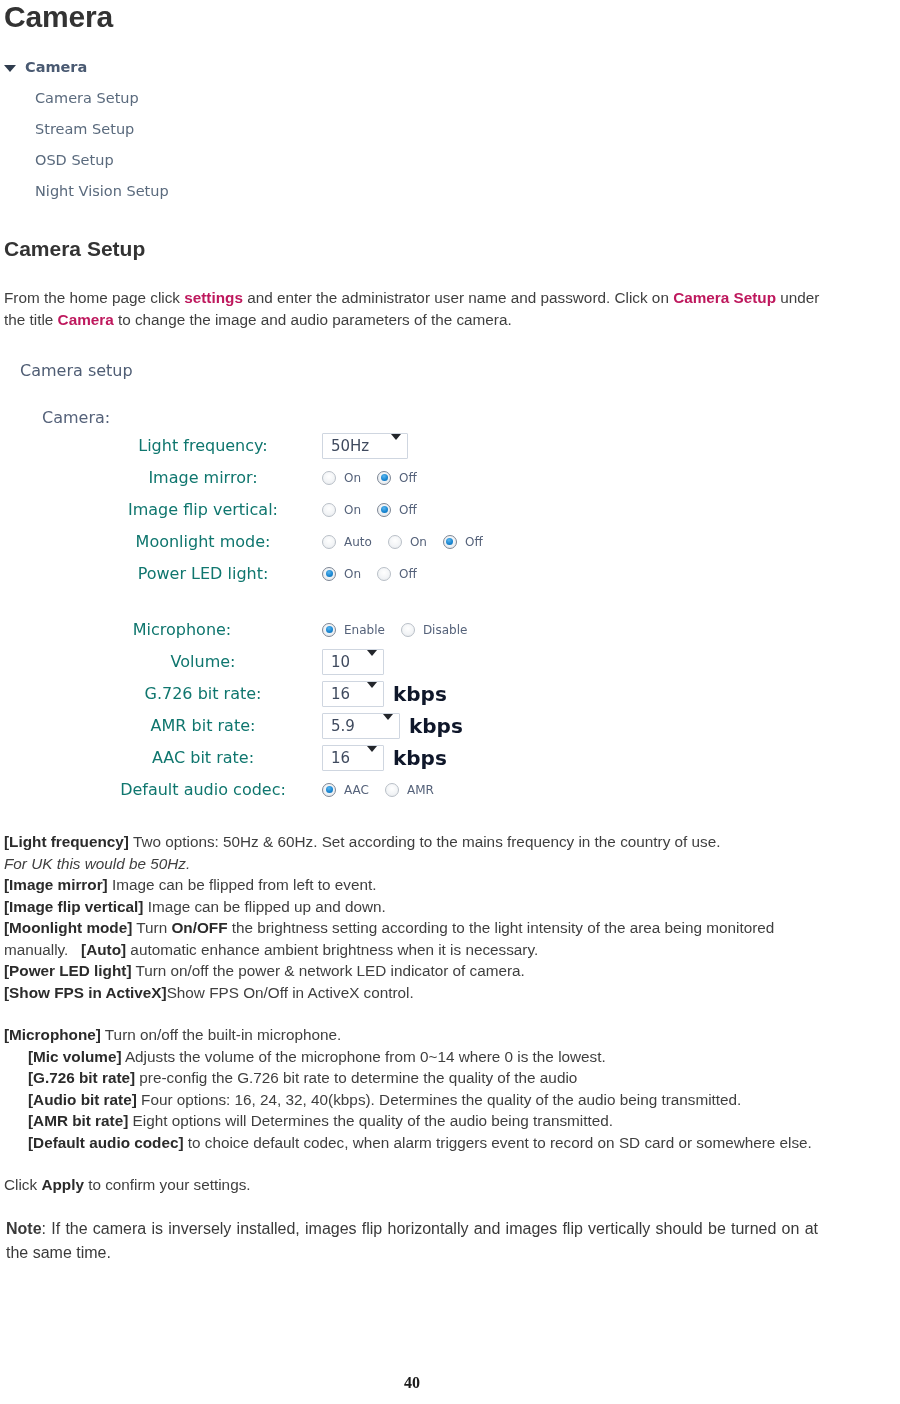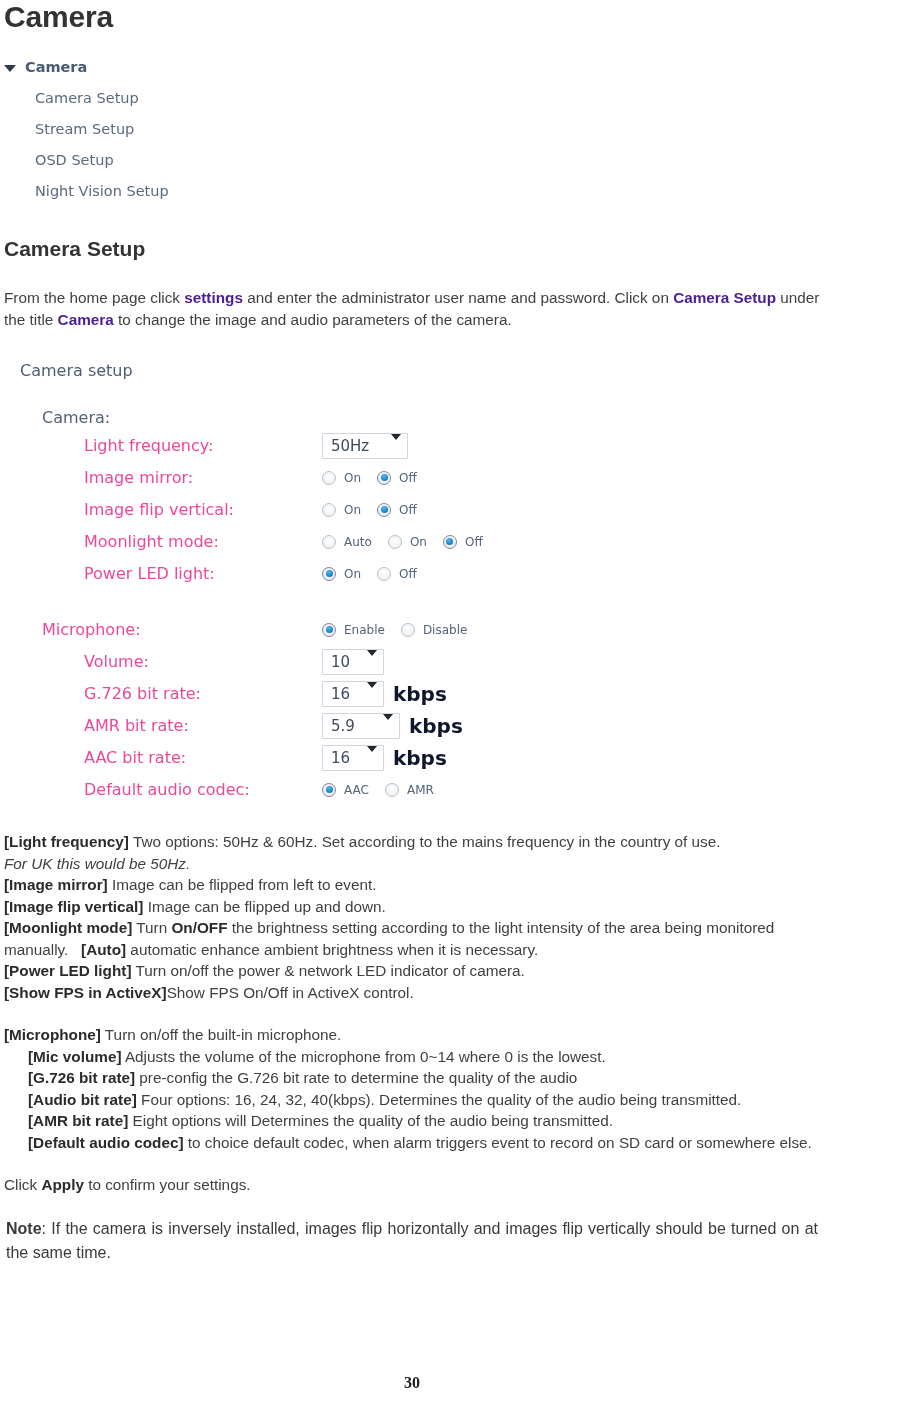--- a/index.html
+++ b/index.html
@@ -77,21 +77,21 @@
 
   
   .body-p {
     font-size: 15.3px;
     line-height: 21.5px;
     color: #3f3f3f;
     padding-left: 2px;
     margin: 0;
     text-align: left;
   }
-  .body-p b { font-weight: bold; color: #4c1d95; }
+  .body-p b { font-weight: bold; color: #be185d; }
 
   
   .setup-panel {
     margin-top: 30px;
     padding-left: 10px;
     font-family: "DejaVu Sans", sans-serif;
     color: #55627a;
   }
   .panel-title {
     font-size: 16px;
@@ -112,23 +112,24 @@
     display: flex;
     align-items: center;
     height: 31px;
     margin-top: 1px;
   }
   .frow-label {
     width: 310px;
     padding-left: 72px;
     box-sizing: border-box;
     font-size: 16px;
-    color: #ec4899;
+    color: #0f766e;
     line-height: 22px;
     white-space: nowrap;
+    text-align: center;
   }
   .frow-label.lvl1 {
     padding-left: 30px;
   }
   .frow-ctl {
     display: flex;
     align-items: center;
     gap: 0;
     white-space: nowrap;
   }
@@ -442,15 +443,15 @@
 
     <div class="spacer"></div>
 
     <div class="line"><span>Click </span><b>Apply</b><span> to confirm your settings.</span></div>
 
     <div class="spacer"></div>
 
     <div class="note-p"><b>Note</b><span>: If the camera is inversely installed, images flip horizontally and images flip vertically should be turned on at the same time.</span></div>
   </div>
 
-  <div class="pagenum">30</div>
+  <div class="pagenum">40</div>
 
 </div>
 
 </body></html>

